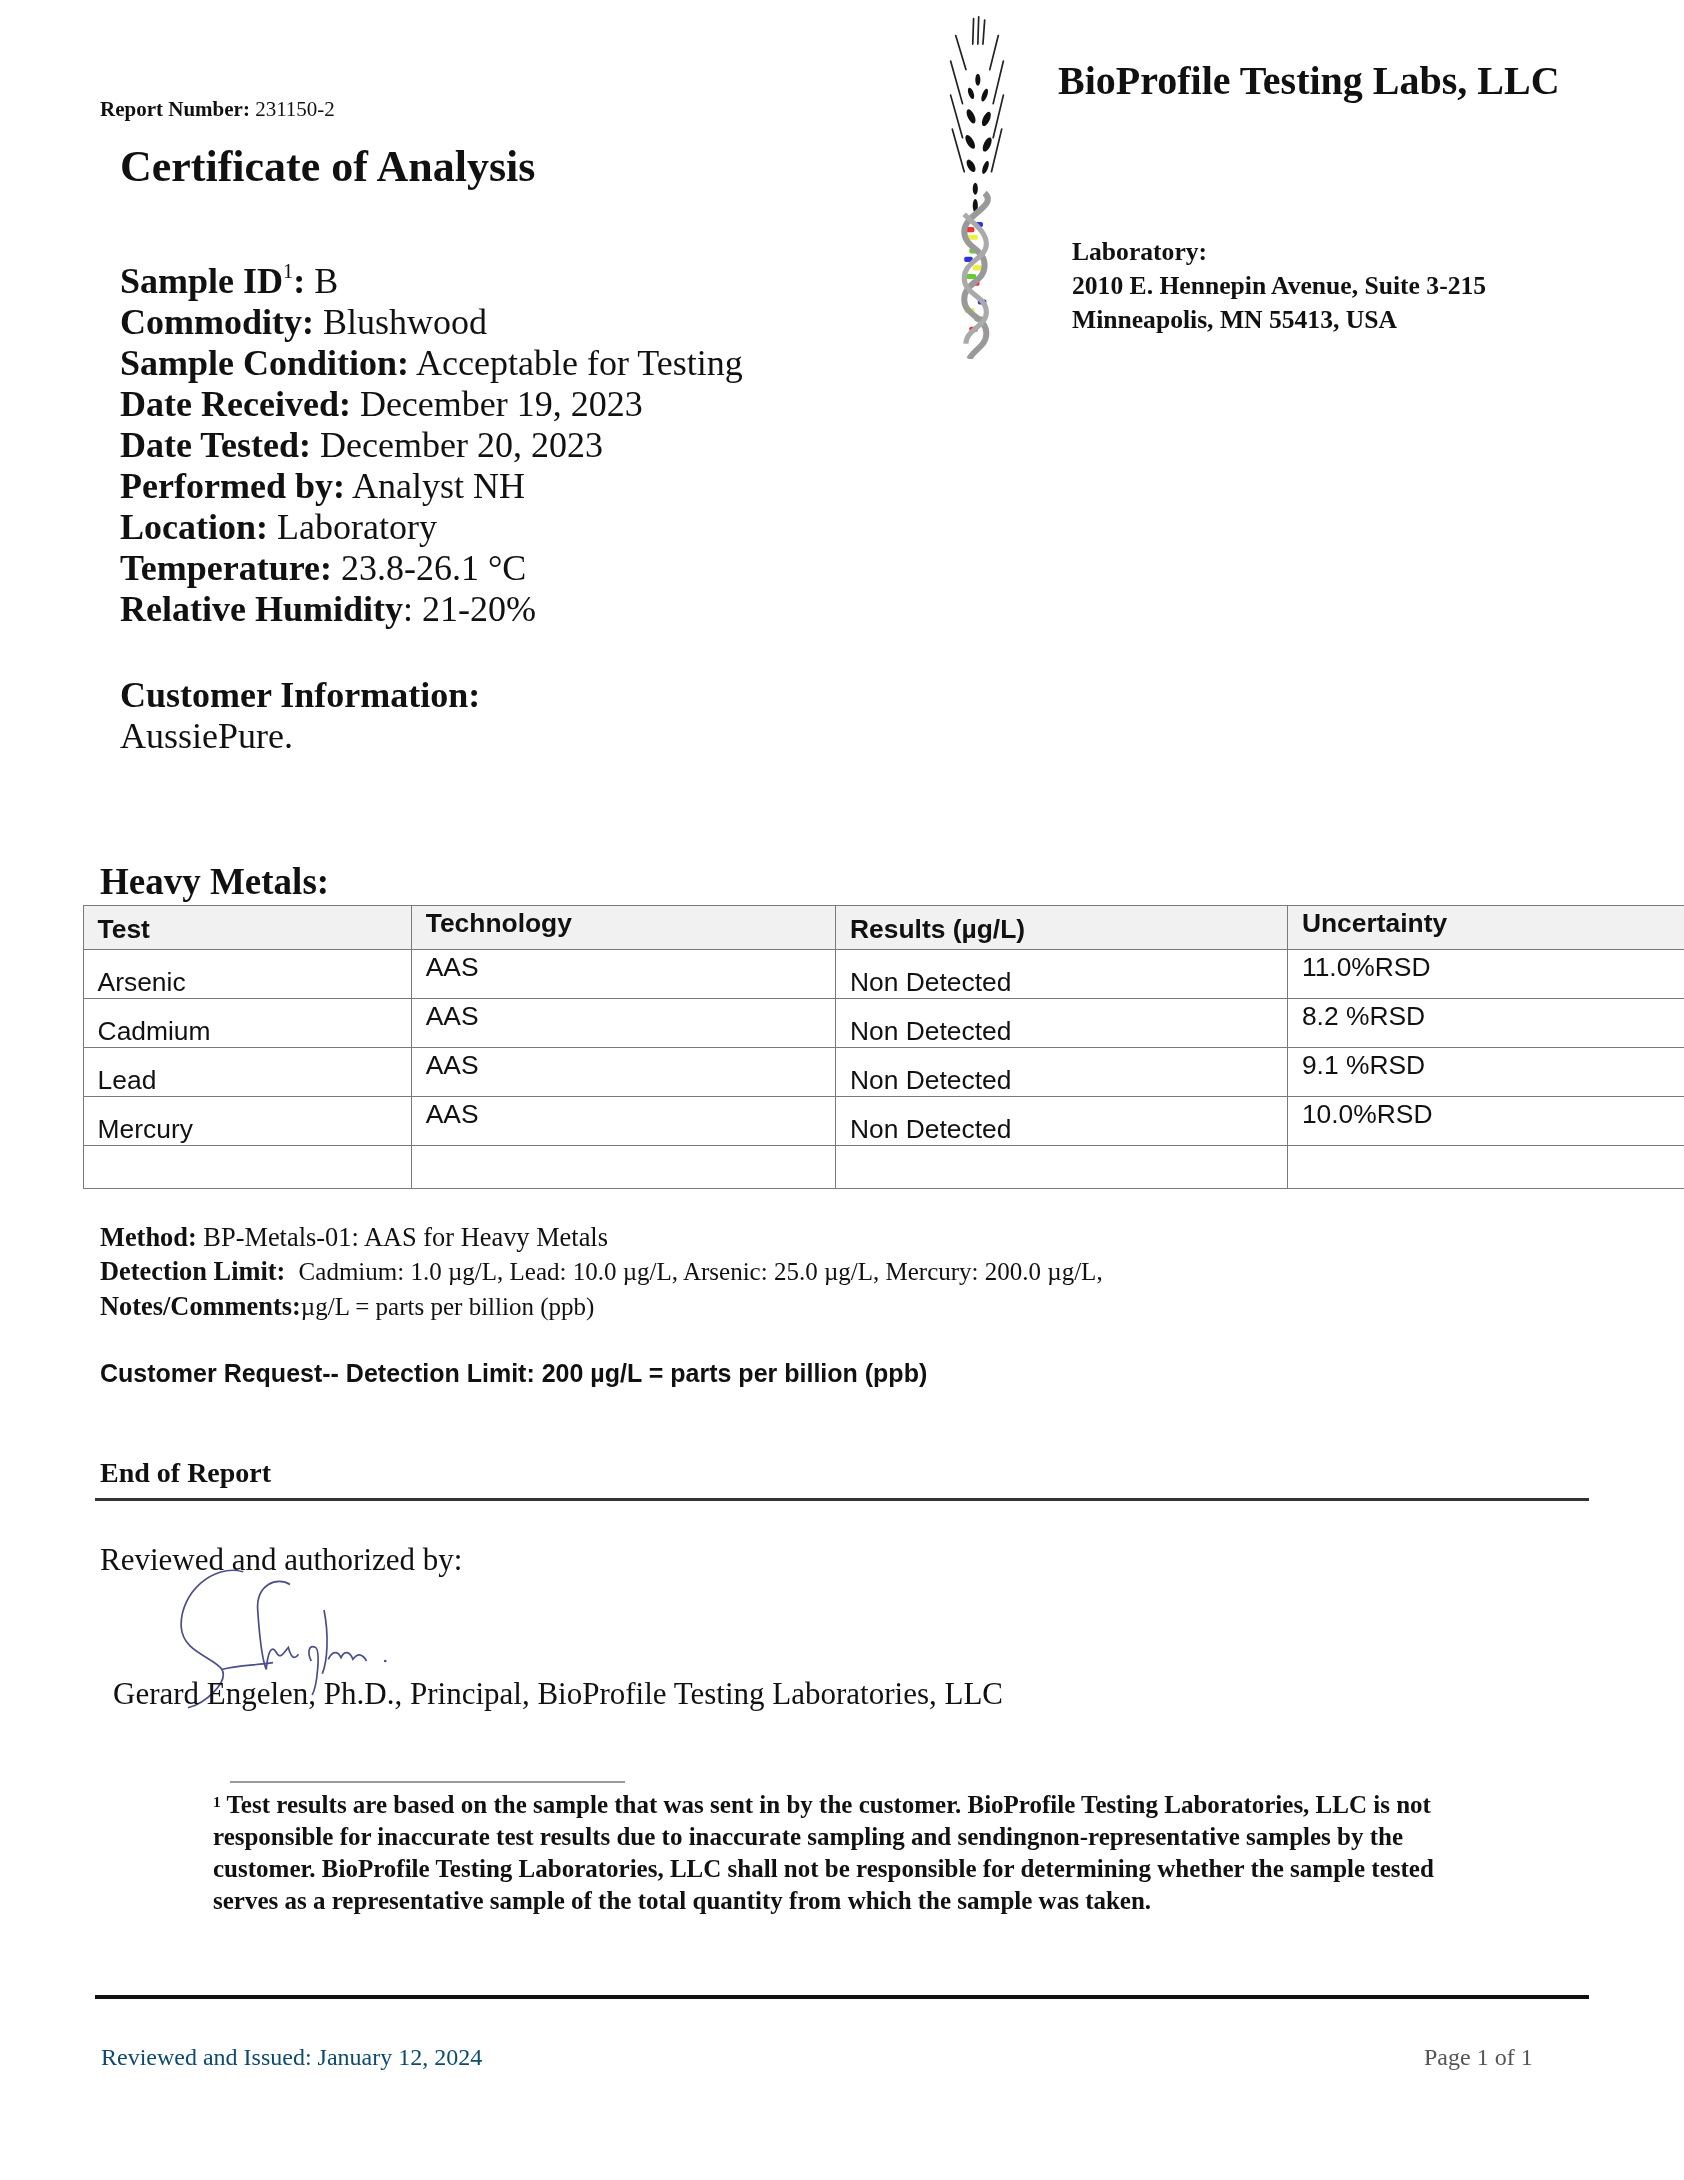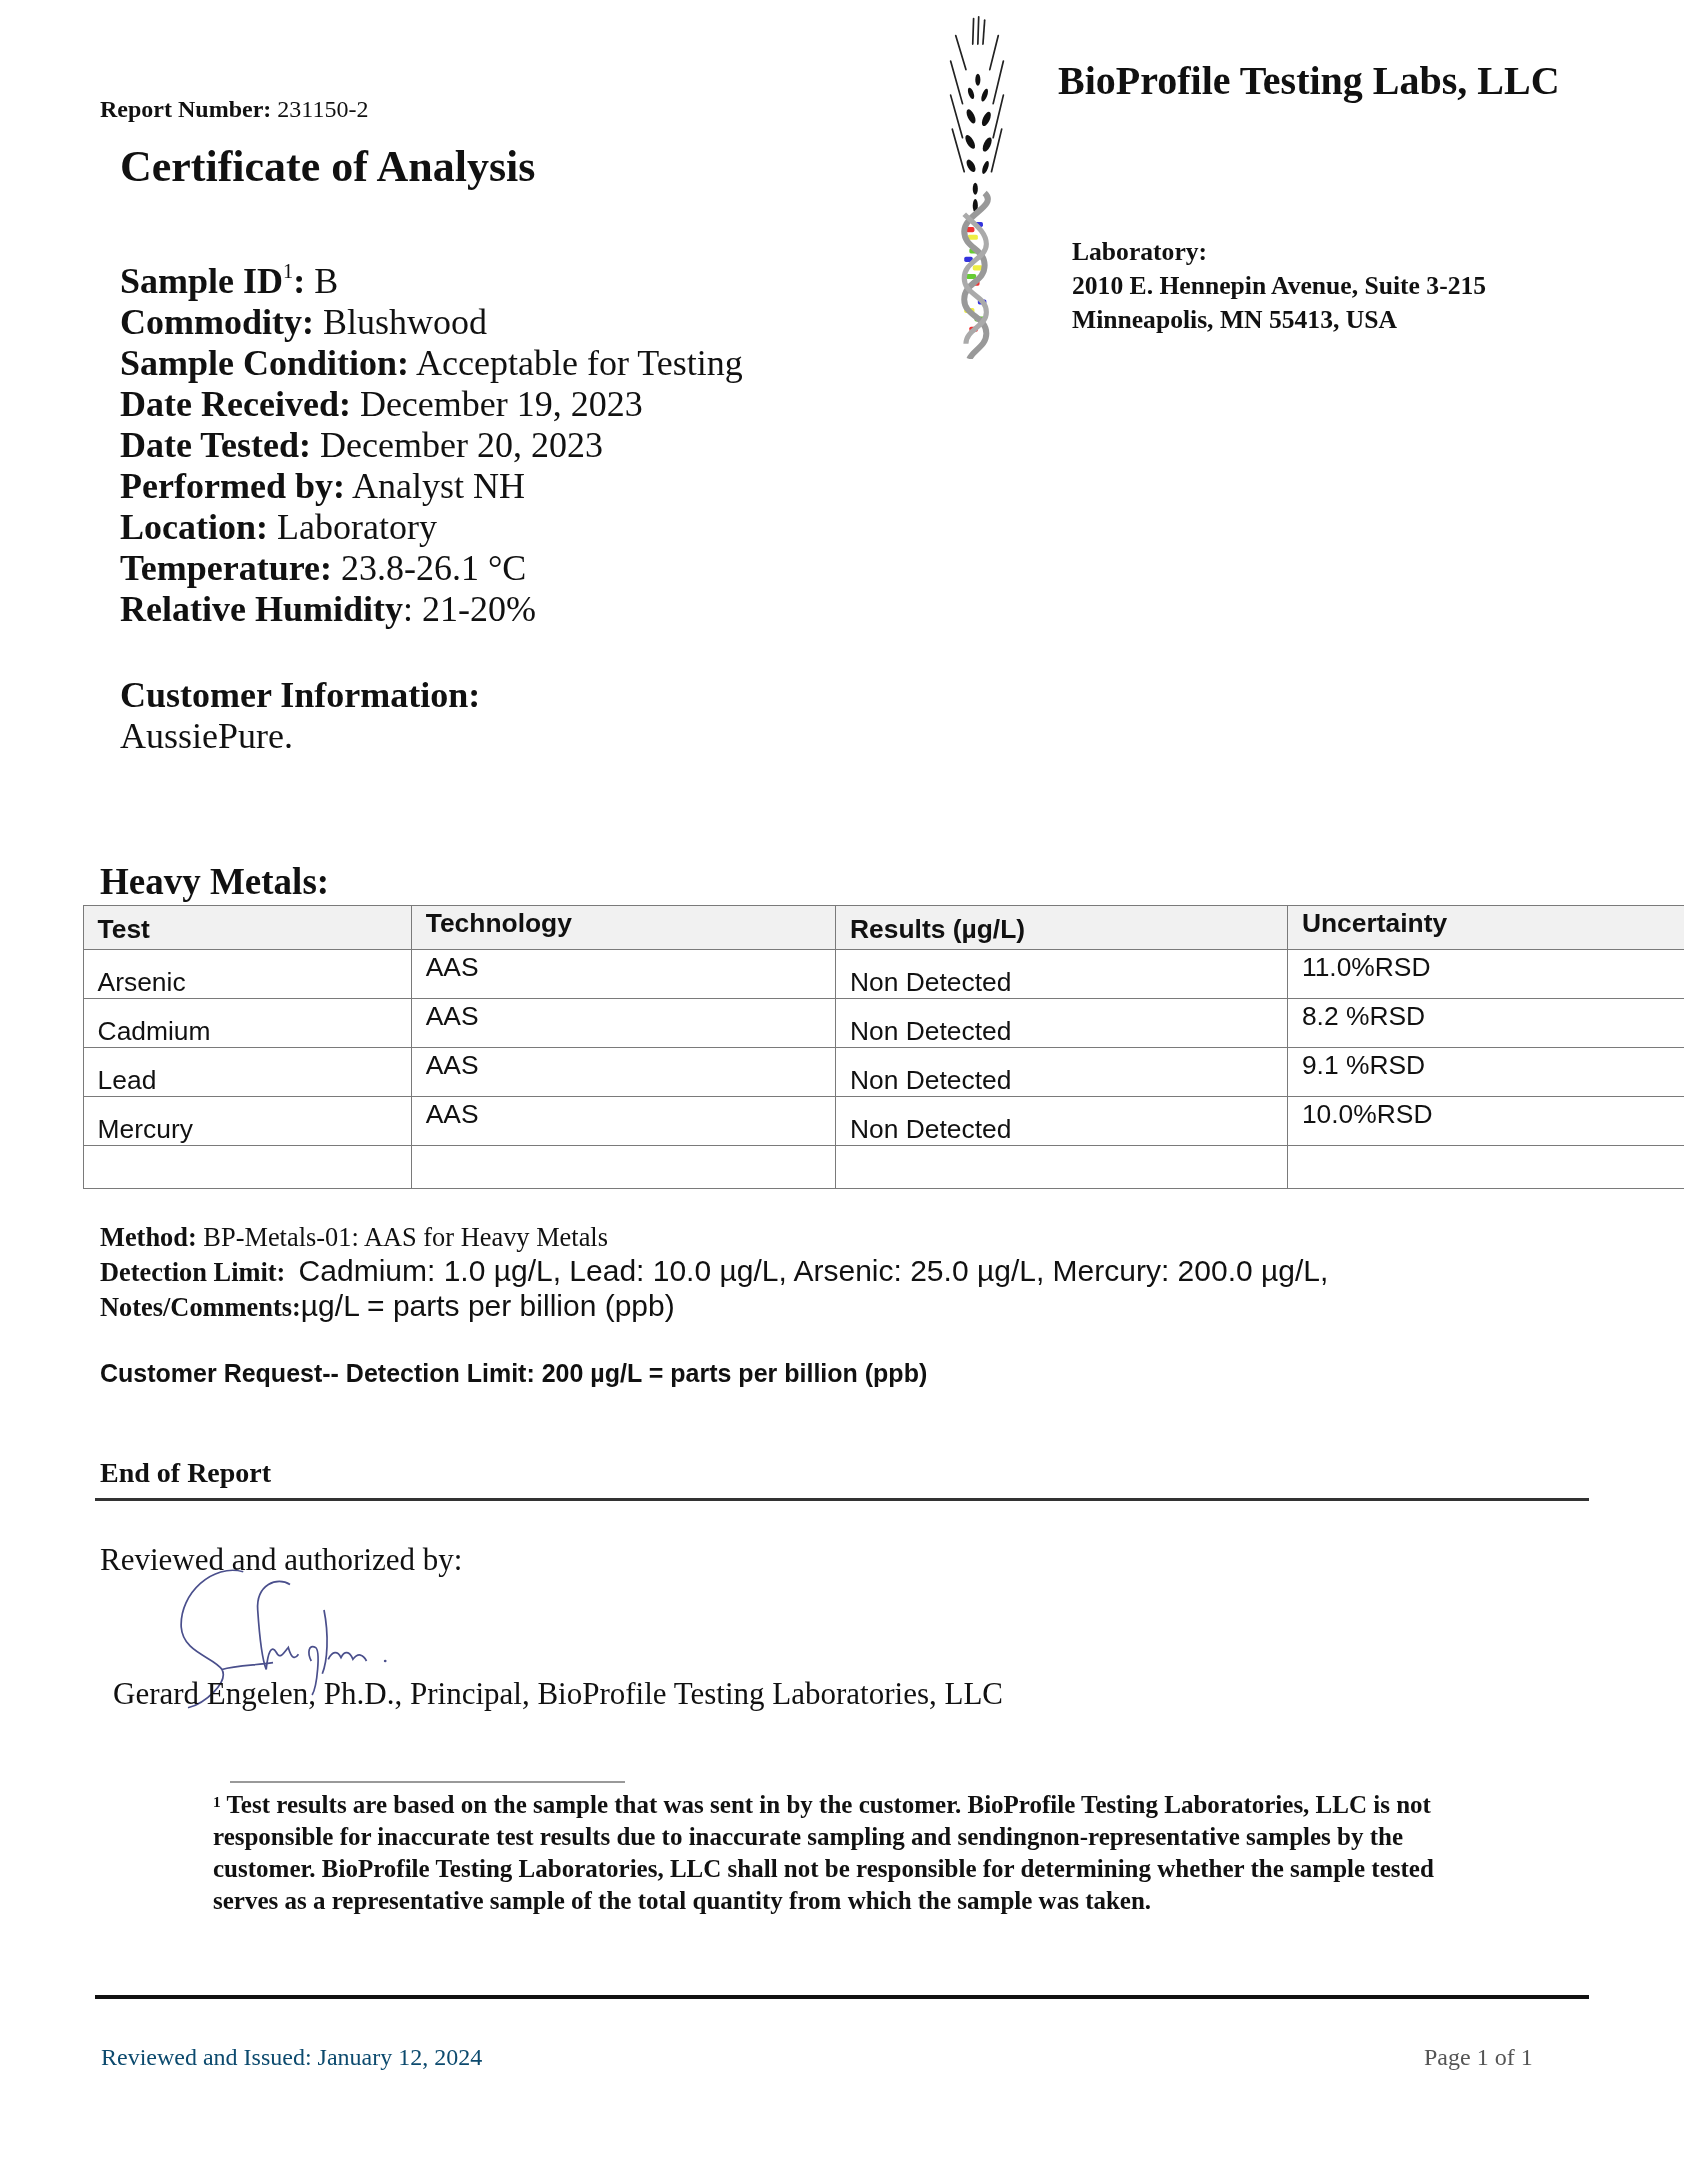--- a/index.html
+++ b/index.html
@@ -2,21 +2,21 @@
 <html style="font-size:13.6px"><head>
 <meta charset="utf-8">
 <style>
   html, body { margin: 0; padding: 0; background: #ffffff; }
   body { width: 1685px; height: 2181px; position: relative; overflow: hidden; color: #111; }
   .serif { font-family: "Liberation Serif", "DejaVu Serif", serif; }
   .sans { font-family: "Liberation Sans", "DejaVu Sans", sans-serif; }
   .abs { position: absolute; white-space: nowrap; }
   b, .b { font-weight: bold; }
 
-  #report-number { left: 100px; top: 95px; font-size: 24px; line-height: 29px; }
+  #report-number { left: 100px; top: 95px; font-size: 21px; line-height: 29px; }
   #title { left: 120px; top: 141px; font-size: 44px; line-height: 51px; font-weight: bold; }
 
   #sample-block { left: 120px; top: 261px; font-size: 36px; line-height: 41px; }
   #sample-block .row { white-space: nowrap; }
   #sample-block sup { font-size: 20.4px; line-height: 0; position: relative; top: -1.7px; }
 
   #customer-block { left: 120px; top: 675px; font-size: 36px; line-height: 41px; }
 
   #lab-name { left: 1058px; top: 63px; font-size: 40px; line-height: 36px; font-weight: bold; }
   #lab-address { left: 1072px; top: 235px; font-size: 25.6px; line-height: 34px; font-weight: bold; }
@@ -29,21 +29,21 @@
   table#metals td, table#metals th { border: 1.7px solid #7a7a7a; padding: 0 0 0 13.6px; height: 42px; text-align: left; vertical-align: top; font-size: 26.4px; font-weight: normal; color: #111; }
   table#metals th { background: #f1f1f1; font-weight: bold; height: 43px; }
   table#metals td .v { display: block; padding-top: 17px; }
   table#metals td .v.up { padding-top: 2px; }
   table#metals th .v { display: block; padding-top: 7.7px; }
   table#metals th .v.up { padding-top: 1.7px; }
 
   #method-block { left: 100px; top: 1220px; font-size: 26.4px; line-height: 34px; }
   #method-block .lab { font-family: "Liberation Serif", "DejaVu Serif", serif; font-weight: bold; }
   #method-block .srf { font-family: "Liberation Serif", "DejaVu Serif", serif; }
-  #method-block .sns { font-family: Liberation Sans, sans-serif; font-size: 30px; }
+  #method-block .sns { font-family: Liberation Serif, serif; font-size: 25px; }
 
   #customer-request { left: 100px; top: 1359px; font-size: 25px; line-height: 29px; font-weight: bold; }
 
   #end-report { left: 100px; top: 1457px; font-size: 28px; line-height: 32px; font-weight: bold; text-align: center; }
   #end-rule { position: absolute; left: 95px; top: 1498px; width: 1494px; height: 3.4px; background: #333; }
 
   #reviewed { left: 100px; top: 1542px; font-size: 31px; line-height: 36px; }
   #signature { position: absolute; left: 162px; top: 1559px; width: 273px; height: 153px; }
   #signer { left: 113px; top: 1676px; font-size: 31px; line-height: 36px; }
 

